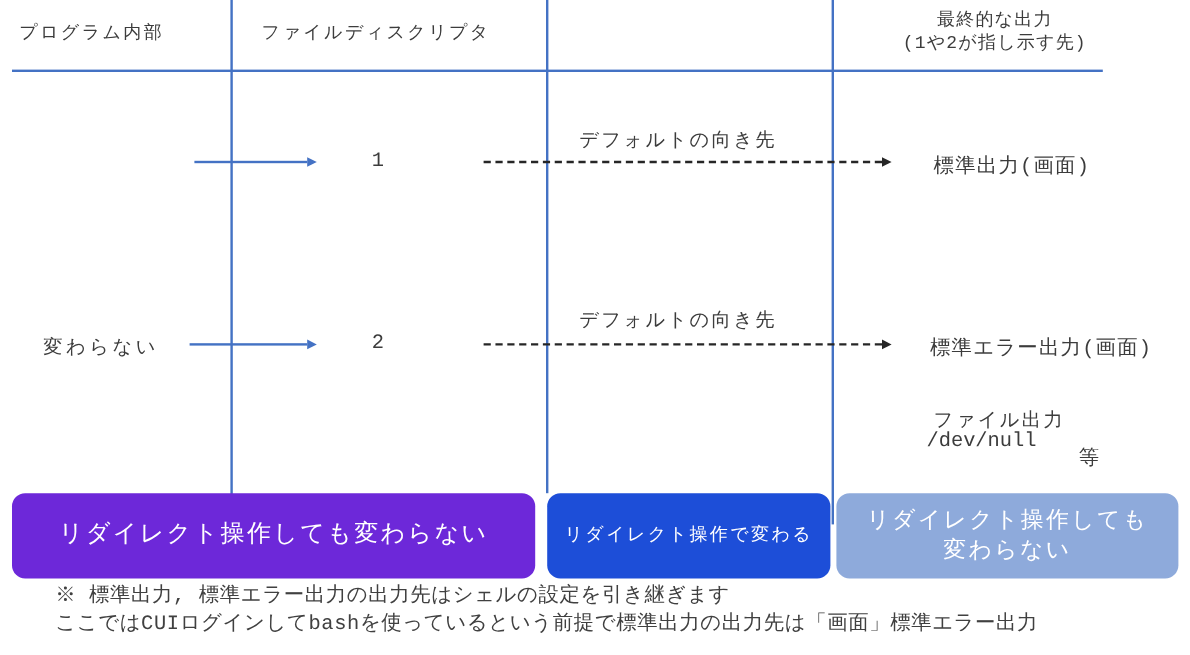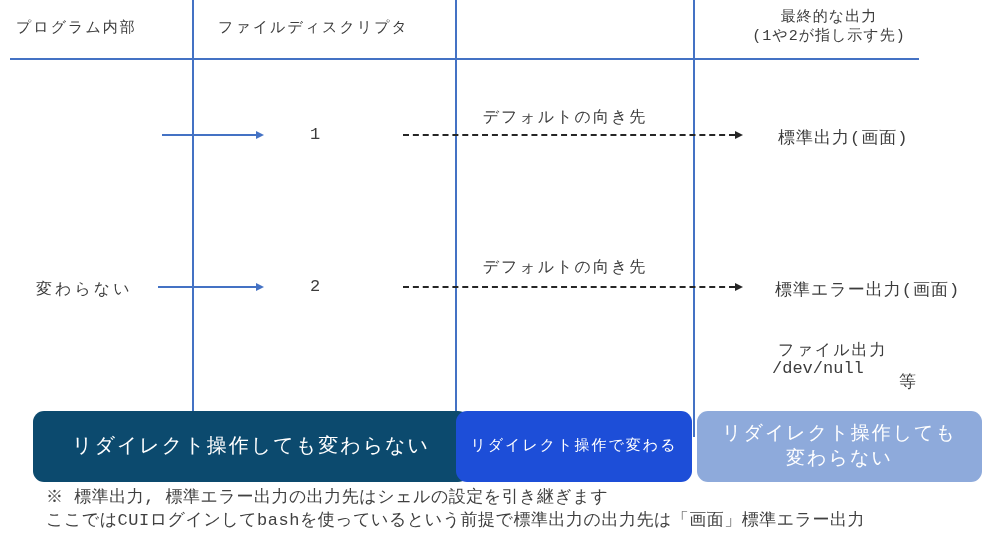--- a/index.html
+++ b/index.html
@@ -67,21 +67,21 @@
   <div class="lbl center-text" style="left:300px;top:277px;width:30px;font-size:17px;">2</div>
   <div class="dash-shaft" style="left:403px;top:286px;width:332px;"></div>
   <div class="arrow-head dash-head" style="left:735px;top:283px;"></div>
   <div class="lbl center-text" style="left:462px;top:257px;width:206px;font-size:16px;letter-spacing:2px;">デフォルトの向き先</div>
   <div class="lbl" style="left:775px;top:278px;font-size:17px;letter-spacing:1px;">標準エラー出力(画面)</div>
 
   <div class="lbl cjk" style="left:778px;top:328px;font-size:16px;margin-top:12px;">ファイル出力</div>
   <div class="lbl" style="left:772px;top:359px;font-size:17px;">/dev/null</div>
   <div class="lbl" style="left:899px;top:370px;font-size:17px;">等</div>
 
-  <div class="bar" style="left: 10px; width: 436px; font-size: 20px; background-color: #0c4a6e; margin-left: 23px;">
+  <div class="bar" style="left: 10px; width: 436px; font-size: 20px; background-color: #6d28d9;">
     <span>リダイレクト操作しても変わらない</span>
   </div>
   <div class="bar" style="left: 456px; width: 236px; font-size: 15px; background-color: #1d4ed8;">
     <span>リダイレクト操作で変わる</span>
   </div>
   <div class="bar" style="left: 697px; width: 285px; font-size: 19px; background-color: rgb(142, 170, 219);">
     <span>
       <span>リダイレクト操作しても</span><br>
       <span>変わらない</span>
     </span>

